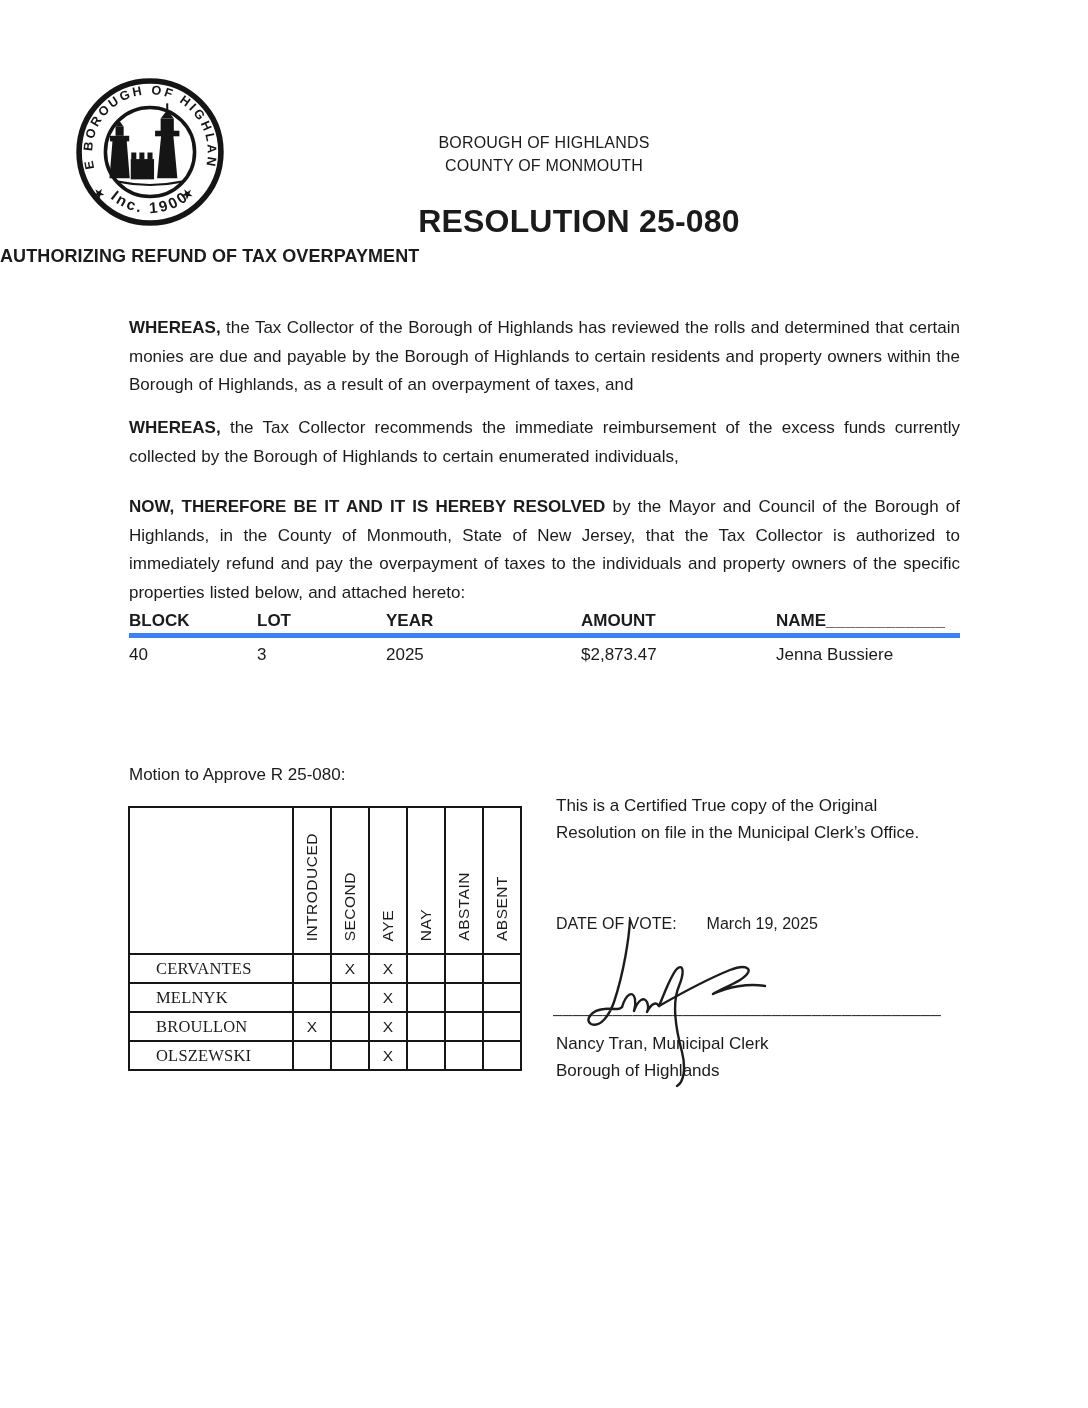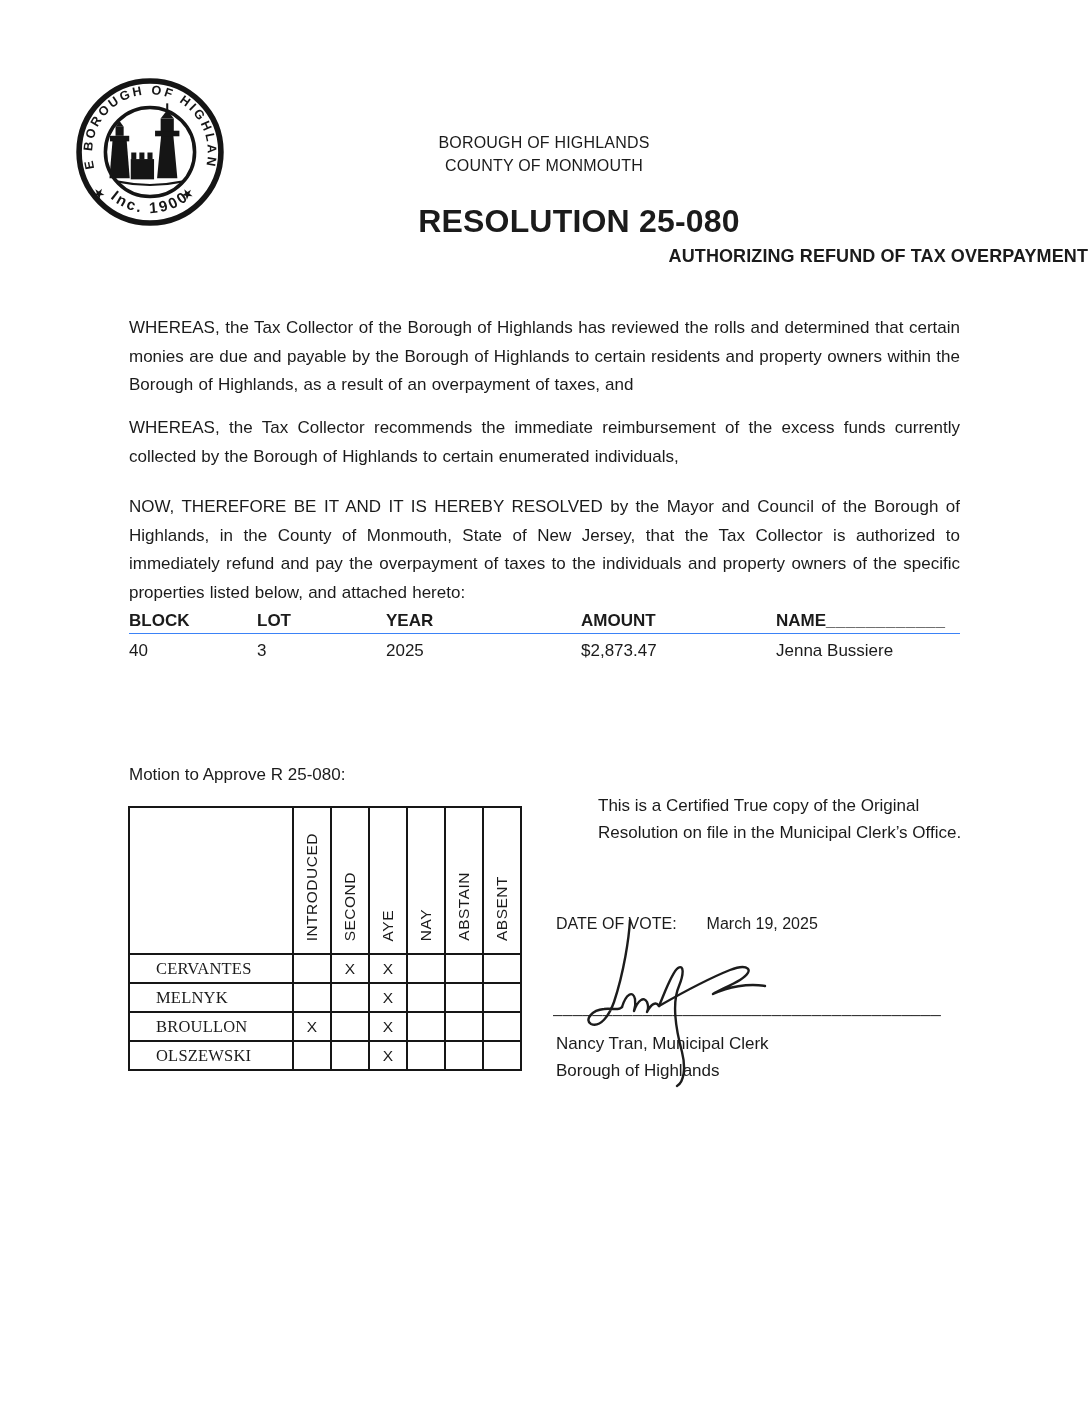--- a/index.html
+++ b/index.html
@@ -14,38 +14,38 @@
   
   .seal{position:absolute;left:74px;top:76px;width:152px;height:152px;}
   
   .letterhead{position:absolute;left:0;top:131px;width:100%;text-align:center;}
   .letterhead .lh-line{font-size:16px;line-height:23px;letter-spacing:0.2px;}
   .res-title{
     position:absolute;left:0;top:203px;width:100%;text-align:center;
     font-size:32px;font-weight:bold;letter-spacing:0.2px;margin-left:35px;
   }
   .res-subtitle{
-    position:absolute;left:0;top:246px;width:100%;text-align:right;
+    position:absolute;left:0;top:246px;width:100%;text-align:left;
     font-size:18px;font-weight:bold;letter-spacing:0.1px;
   }
   
   .para{
     position:absolute;left:129px;width:831px;
     font-size:17px;line-height:28.5px;
     text-align:justify;word-spacing:0.5px;
   }
-  .para .lead{font-weight:normal;}
+  .para .lead{font-weight:bold;}
   .p1{top:297px;}
   .p2{top:397px;}
   .p3{top:476px;}
   
   .prop-table{position:absolute;left:129px;top:611px;width:831px;font-size:17px;}
   .prop-head{
     display:grid;grid-template-columns:128px 129px 195px 195px 184px;
-    font-weight:bold;border-bottom:1px solid #3b82f6;padding-bottom:2px;
+    font-weight:bold;border-bottom:5px solid #3b82f6;padding-bottom:2px;
   }
   .prop-head .tail{font-weight:bold;letter-spacing:0.5px;}
   .prop-row{
     display:grid;grid-template-columns:128px 129px 195px 195px 184px;
     padding-top:7px;
   }
   
   .motion{position:absolute;left:129px;top:765px;font-size:17px;}
   
   .vote-table{
@@ -62,21 +62,21 @@
   .vote-table .hdr-cell span{
     display:inline-block;
     writing-mode:vertical-rl;
     transform:rotate(180deg);
     font-size:15.5px;letter-spacing:0.5px;white-space:nowrap;
   }
   .vote-table td{height:27px;}
   .vote-table td.name{padding-left:26px;font-size:16.5px;letter-spacing:0.2px;font-family:Liberation Serif, serif;}
   .vote-table td.mark{text-align:center;font-size:15.5px;}
   
-  .cert{position:absolute;left:556px;top:792px;width:400px;font-size:17px;line-height:27px;margin-left:42px;}
+  .cert{position:absolute;left:556px;top:792px;width:400px;font-size:17px;line-height:27px;}
   .date-line{position:absolute;left:556px;top:897px;font-size:16px;margin-top:18px;}
   .date-line .val{margin-left:30px;}
   .sig-line{
     position:absolute;left:553px;top:998px;width:388px;
     font-size:17px;letter-spacing:0.5px;white-space:nowrap;overflow:hidden;color:#2a2a2a;
   }
   .signer{position:absolute;left:556px;top:1030px;font-size:17px;line-height:27px;}
   .sig-svg{position:absolute;left:572px;top:910px;width:260px;height:190px;pointer-events:none;}
   .stroke{fill:none;stroke:#1c1c1c;stroke-width:2.4;stroke-linecap:round;stroke-linejoin:round;}
 </style>

